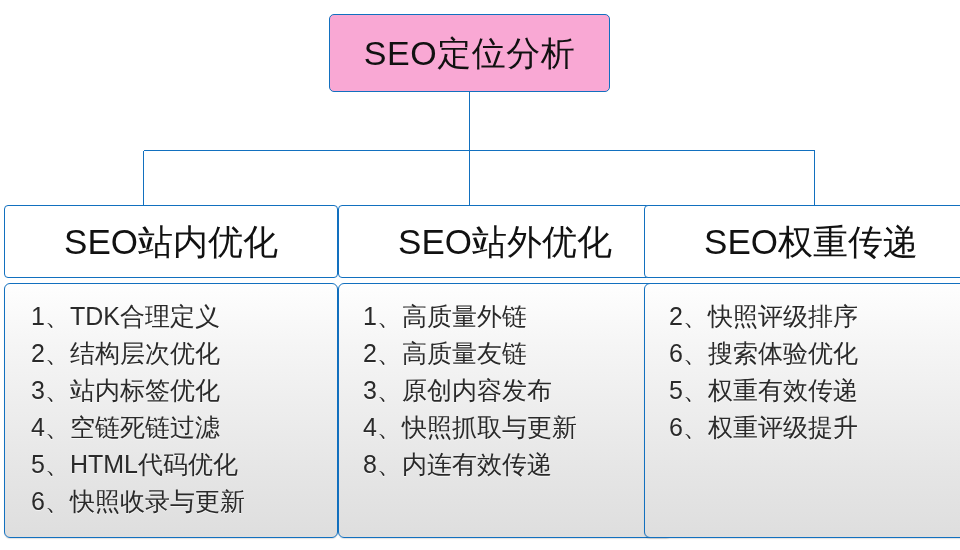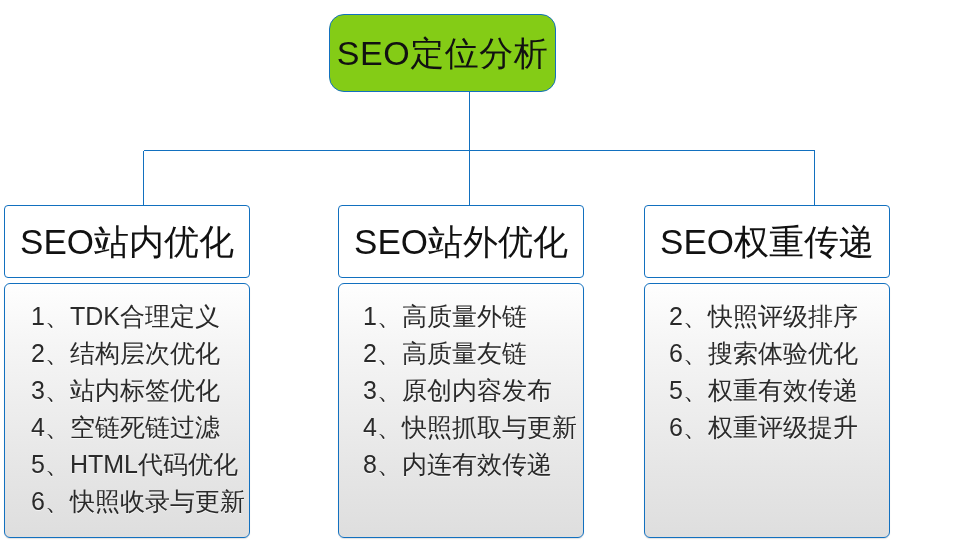--- a/index.html
+++ b/index.html
@@ -18,26 +18,26 @@
   #diagram-root {
     position: absolute;
     inset: 0;
   }
 
   
   .root-node {
     position: absolute;
     left: 329px;
     top: 14px;
-    width: 227px;
+    width: 281px;
     height: 78px;
     box-sizing: border-box;
-    background: #84cc16;
+    background: #f9a8d4;
     border: 1.6px solid #1270bf;
-    border-radius: 15px;
+    border-radius: 5px;
     display: flex;
     align-items: center;
     justify-content: center;
   }
   .root-node .node-title {
     font-size: 34px;
     color: #111111;
     letter-spacing: 0.5px;
     line-height: 1;
     white-space: nowrap;
@@ -50,21 +50,21 @@
     top: 0;
     width: 960px;
     height: 550px;
     pointer-events: none;
   }
 
   
   .branch-col {
     position: absolute;
     top: 205px;
-    width: 246px;
+    width: 334px;
     border-radius: 26px;
   }
   .branch-col.col-1 { left: 4px; }
   .branch-col.col-2 { left: 331px; padding-left: 7px; }
   .branch-col.col-3 { left: 644px; }
 
   .branch-header {
     box-sizing: border-box;
     height: 73px;
     background: #ffffff;

